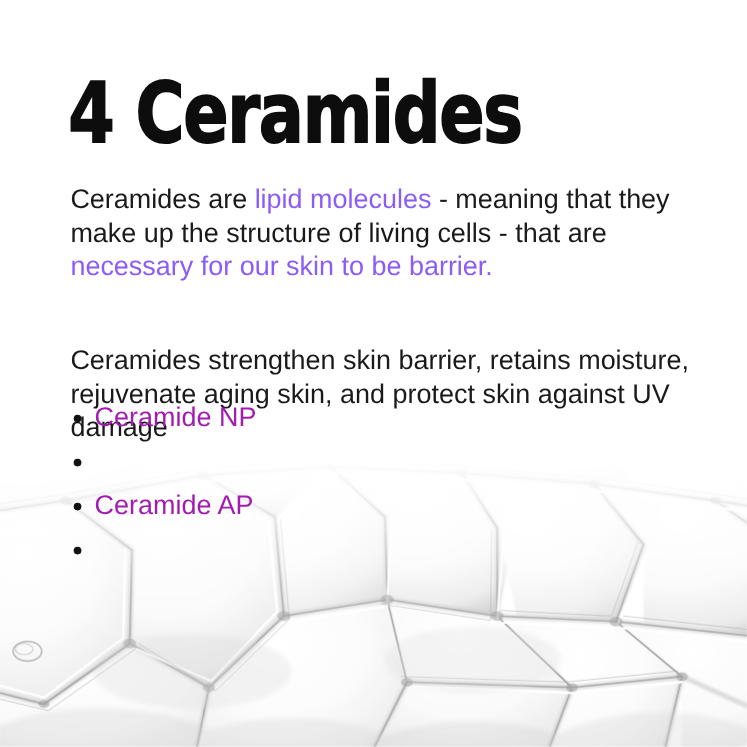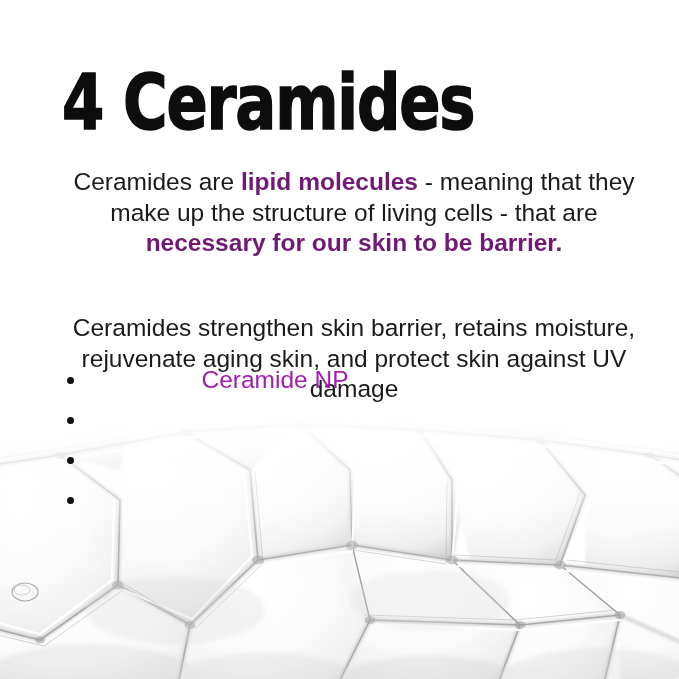--- a/index.html
+++ b/index.html
@@ -34,21 +34,20 @@
     height: 679px;
   }
 
   
   #content {
     position: absolute;
     left: 0;
     top: 0;
     width: 679px;
     height: 650px;
-    text-align: center;
   }
 
   #title {
     position: absolute;
     left: 62px;
     top: 60px;
     font-family: "DejaVu Sans", sans-serif;
     font-weight: 700;
     font-size: 76px;
     line-height: 86px;
@@ -62,21 +61,21 @@
 
   .para {
     position: absolute;
     left: 64px;
     width: 580px;
     color: #1a1a1a;
     font-size: 24.5px;
     line-height: 30.5px;
     font-weight: 400;
   }
-  .para b { font-weight: 700; color: #701a75; }
+  .para b { font-weight: 400; color: #8b5cf6; }
 
   #para-1 { top: 167px; }
   #para-2 { top: 265px; margin-top: 48px; }
 
   #bullets {
     position: absolute;
     left: 64px;
     top: 360px;
     width: 400px;
     list-style: none;
@@ -275,20 +274,21 @@
     <ul id="bullets">
       <li>
         <span class="dot"></span>
         <span>Ceramide NP</span>
       </li>
       <li>
         <span class="dot"></span>
       </li>
       <li>
         <span class="dot"></span>
+        <span>Ceramide AP</span>
       </li>
       <li>
         <span class="dot"></span>
       </li>
     </ul>
 
   </div>
 </div>
 
 </body></html>

